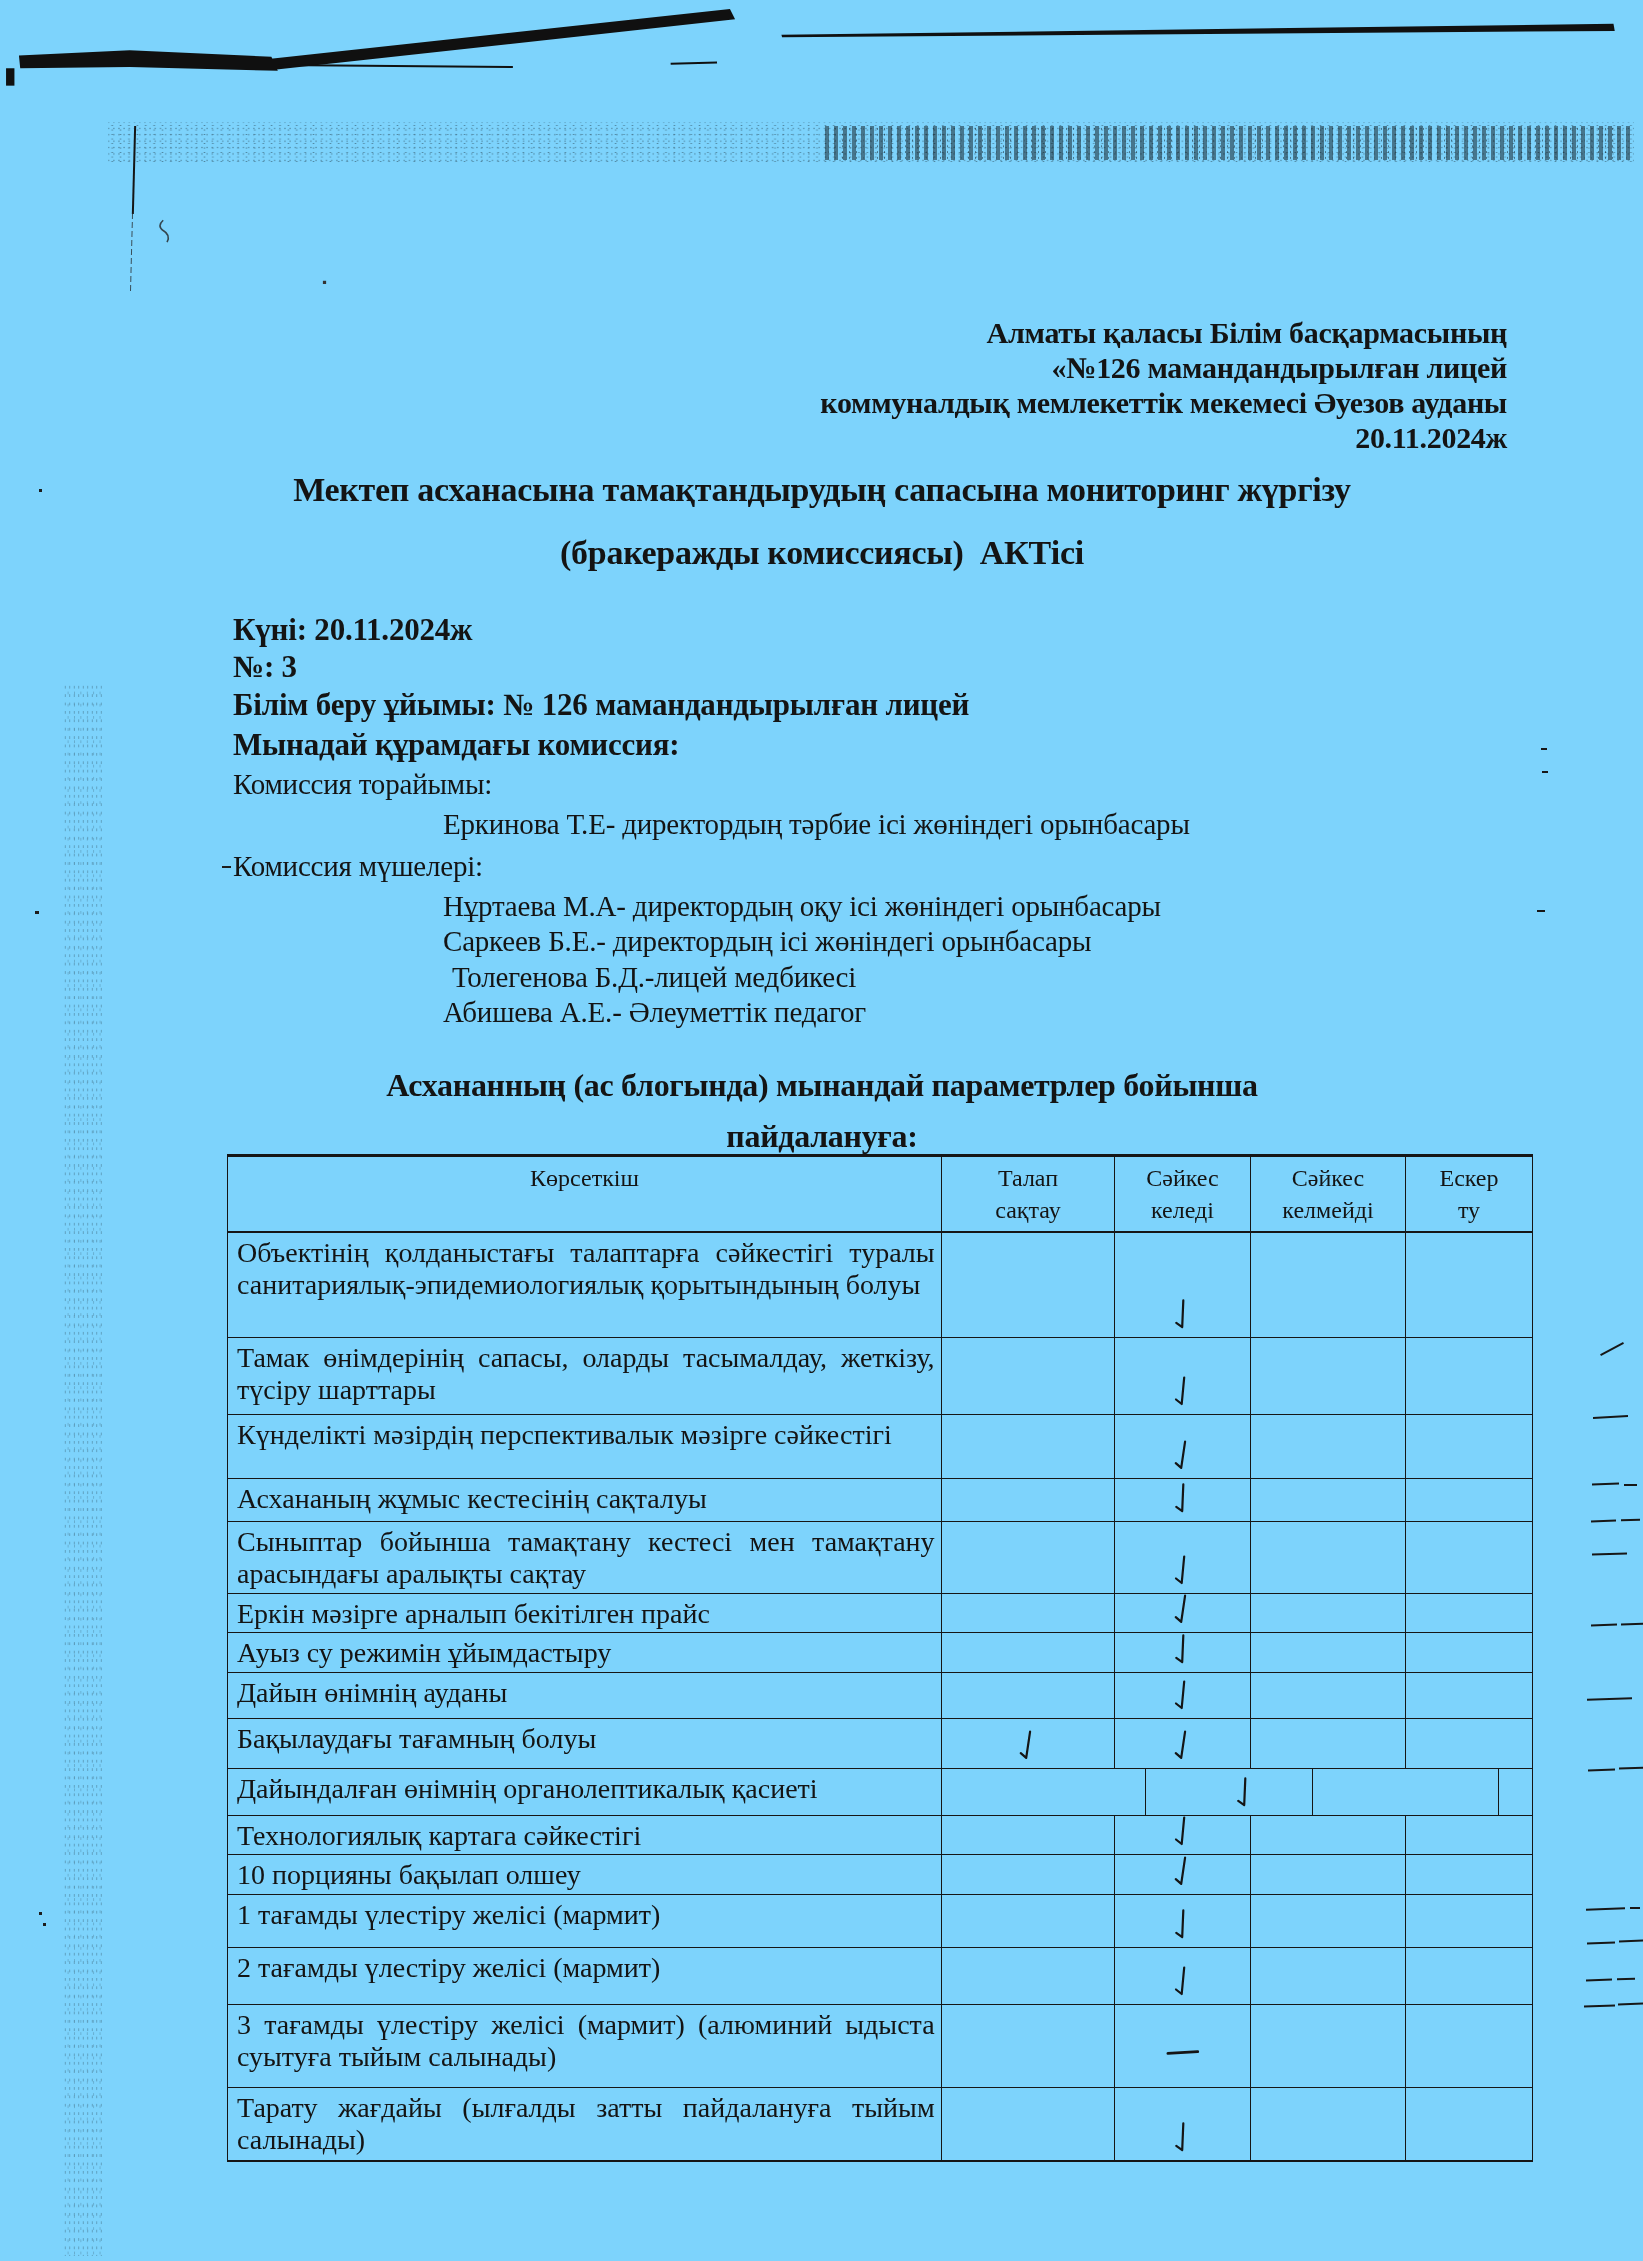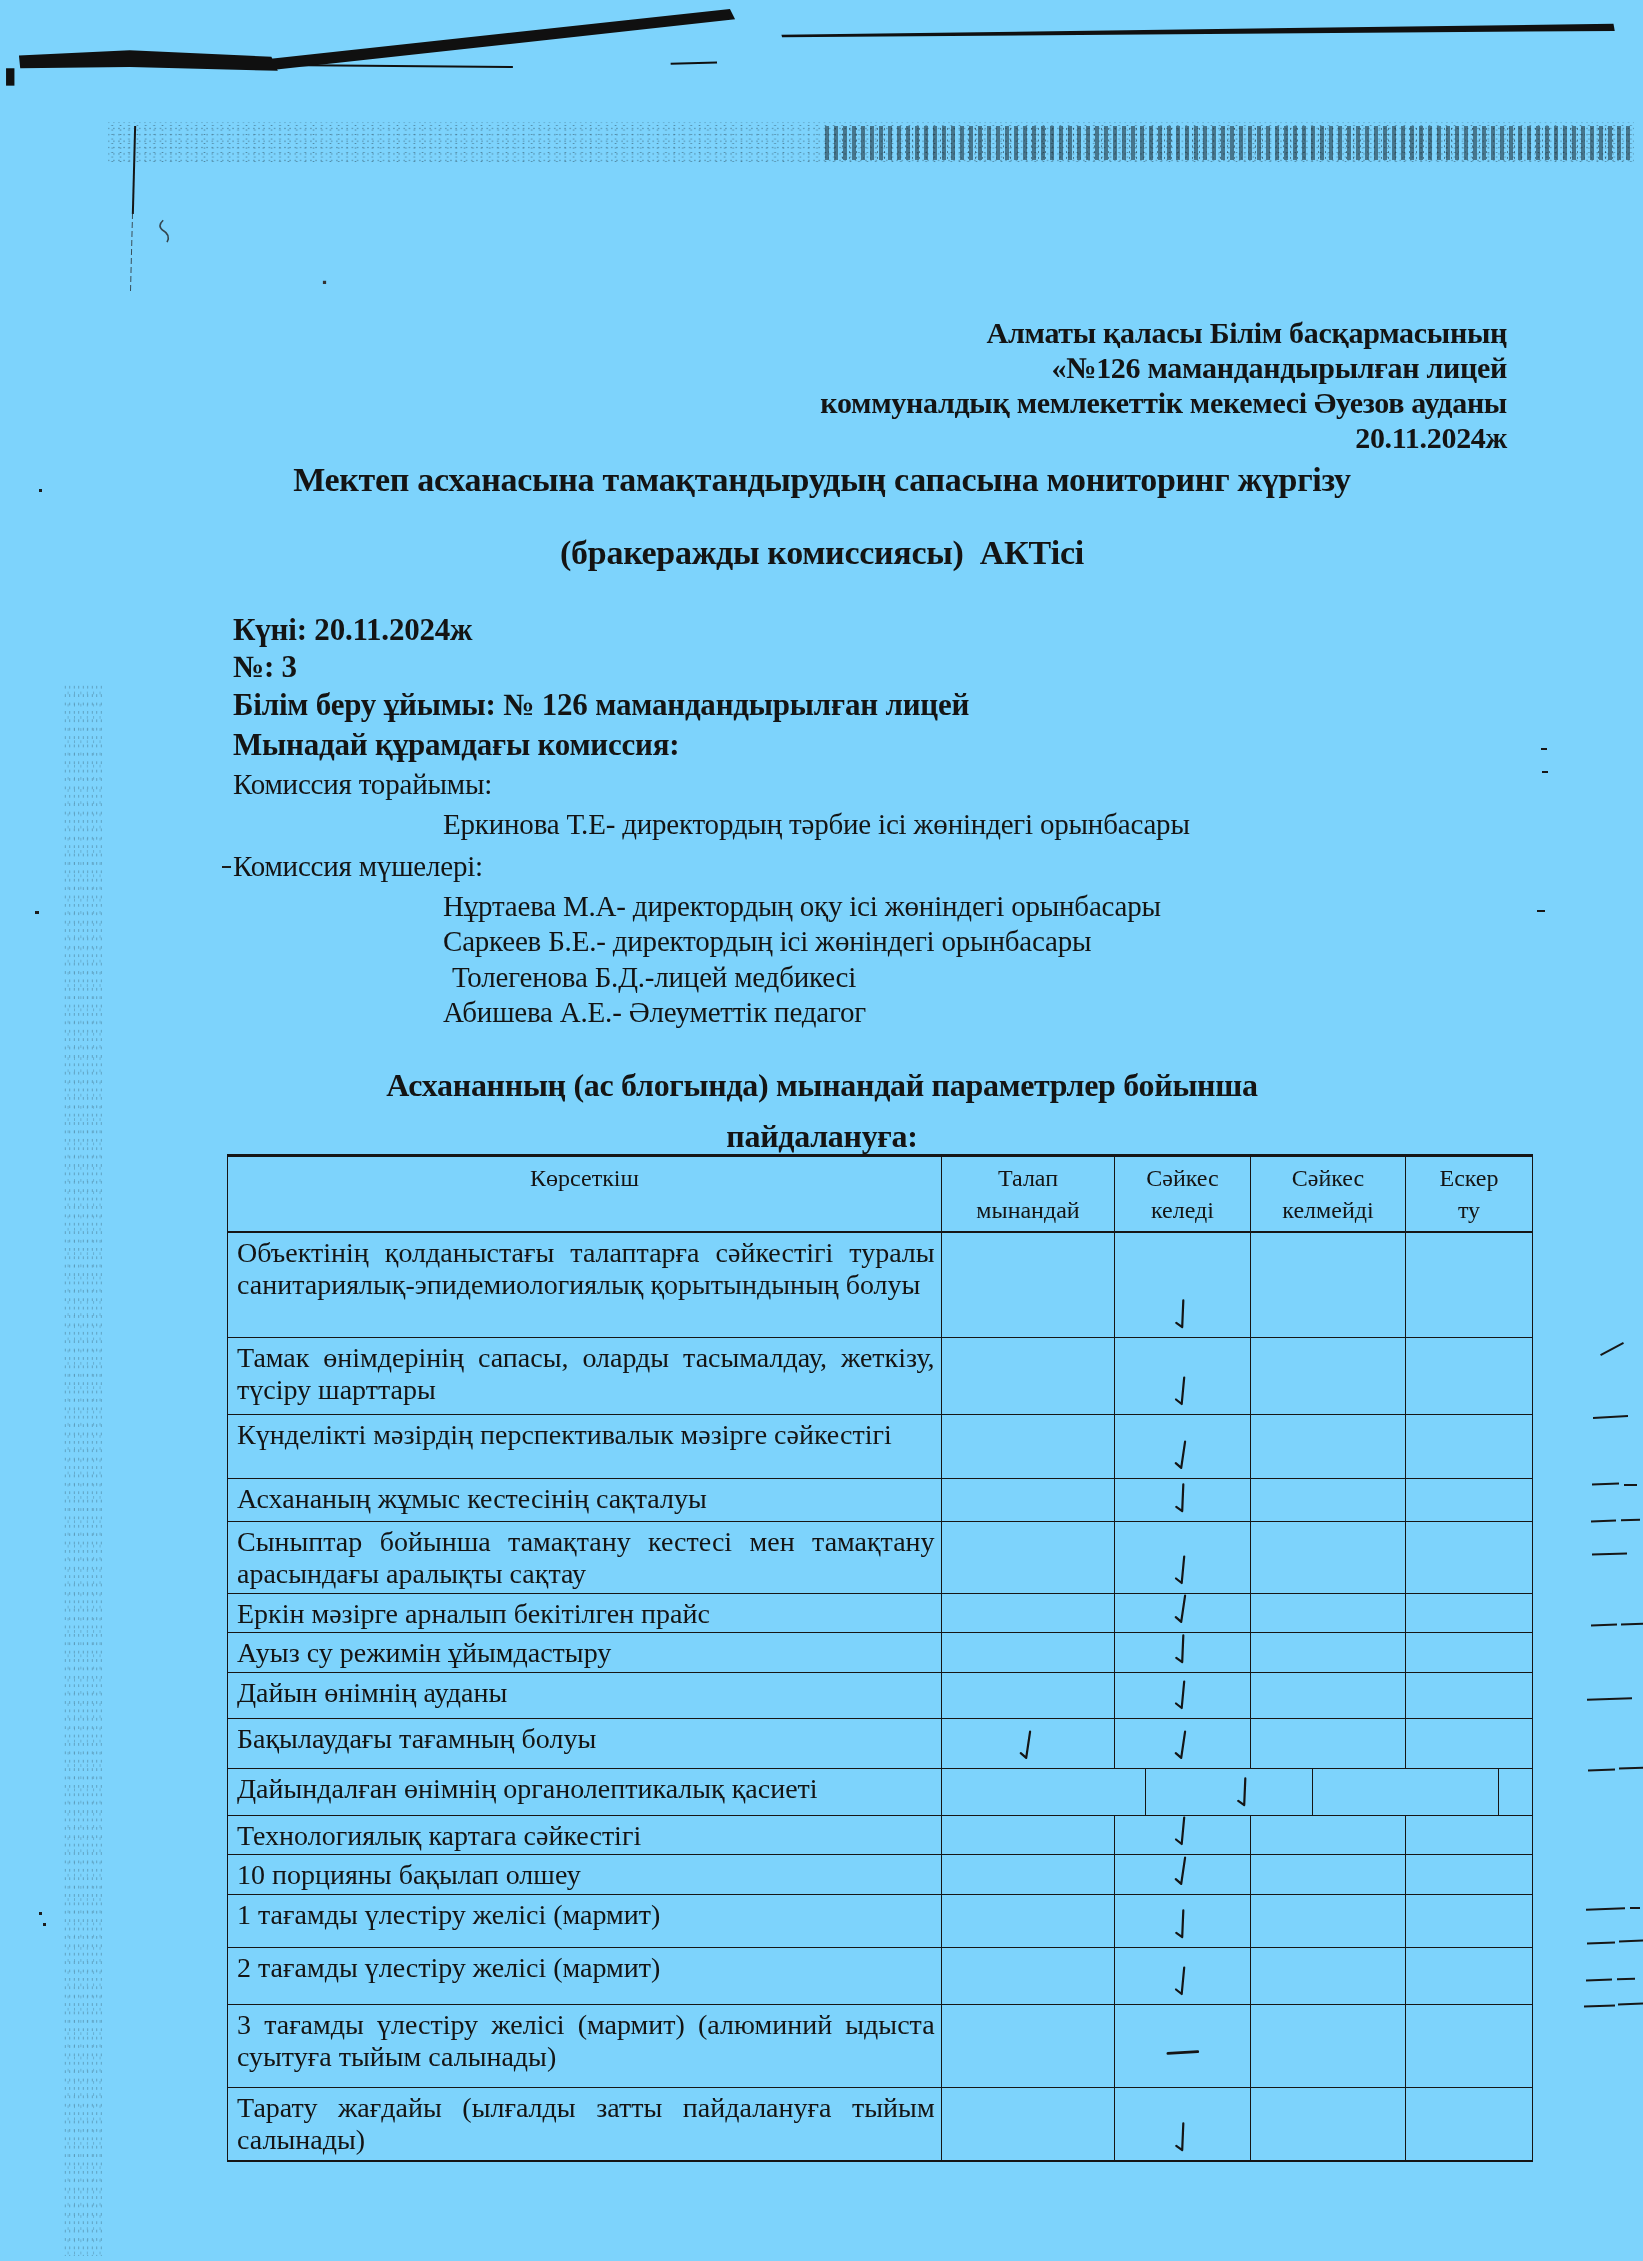--- a/index.html
+++ b/index.html
@@ -22,21 +22,21 @@
   .pen-line{position:absolute;left:133px;top:126px;width:1.9px;height:88px;background:#151515;transform:rotate(1.5deg);}
   .pen-line-tail{position:absolute;left:131px;top:213px;width:1.3px;height:80px;transform:rotate(1.5deg);
     background:repeating-linear-gradient(180deg,#222 0 5.8px,transparent 5.8px 9px);opacity:.75;}
   .speck{position:absolute;background:#1c1c1c;}
   
   .letterhead{position:absolute;top:315px;right:137px;text-align:right;font-weight:bold;
     font-size:30px;line-height:35px;letter-spacing:-0.3px;}
   
   .doc-title{position:absolute;left:0;width:1644px;text-align:center;font-weight:bold;
     font-size:34px;letter-spacing:-0.3px;white-space:pre;}
-  .doc-title.l1{top:461px;}
+  .doc-title.l1{top:471px;}
   .doc-title.l2{top:534px;}
   
   .info{position:absolute;left:233px;top:611px;font-size:29px;letter-spacing:-0.2px;}
   .info .ln{display:block;}
   .info .b{font-weight:bold;font-size:31px;}
   .h58{height:37px;line-height:37px}.h62{height:40px;line-height:40px}
   .h60{height:39px;line-height:39px}.h64{height:41px;line-height:41px}
   .h66{height:43px;line-height:43px}.h56{height:36px;line-height:36px}
   .h54{height:35px;line-height:35px}
   .ind{padding-left:210px;}
@@ -121,21 +121,21 @@
   <div class="sec-head l1">Асхананның (ас блогында) мынандай параметрлер бойынша</div>
   <div class="sec-head l2">пайдалануға:</div>
 
   <div class="mon-table" id="monTable">
       <div class="tr head" style="min-height: 72px;">
         <div class="td">
           <div>Көрсеткіш</div>
         </div>
         <div class="td">
           <div>Талап</div>
-          <div>мынандай</div>
+          <div>сақтау</div>
         </div>
         <div class="td">
           <div>Сәйкес</div>
           <div>келеді</div>
         </div>
         <div class="td">
           <div>Сәйкес</div>
           <div>келмейді</div>
         </div>
         <div class="td">

